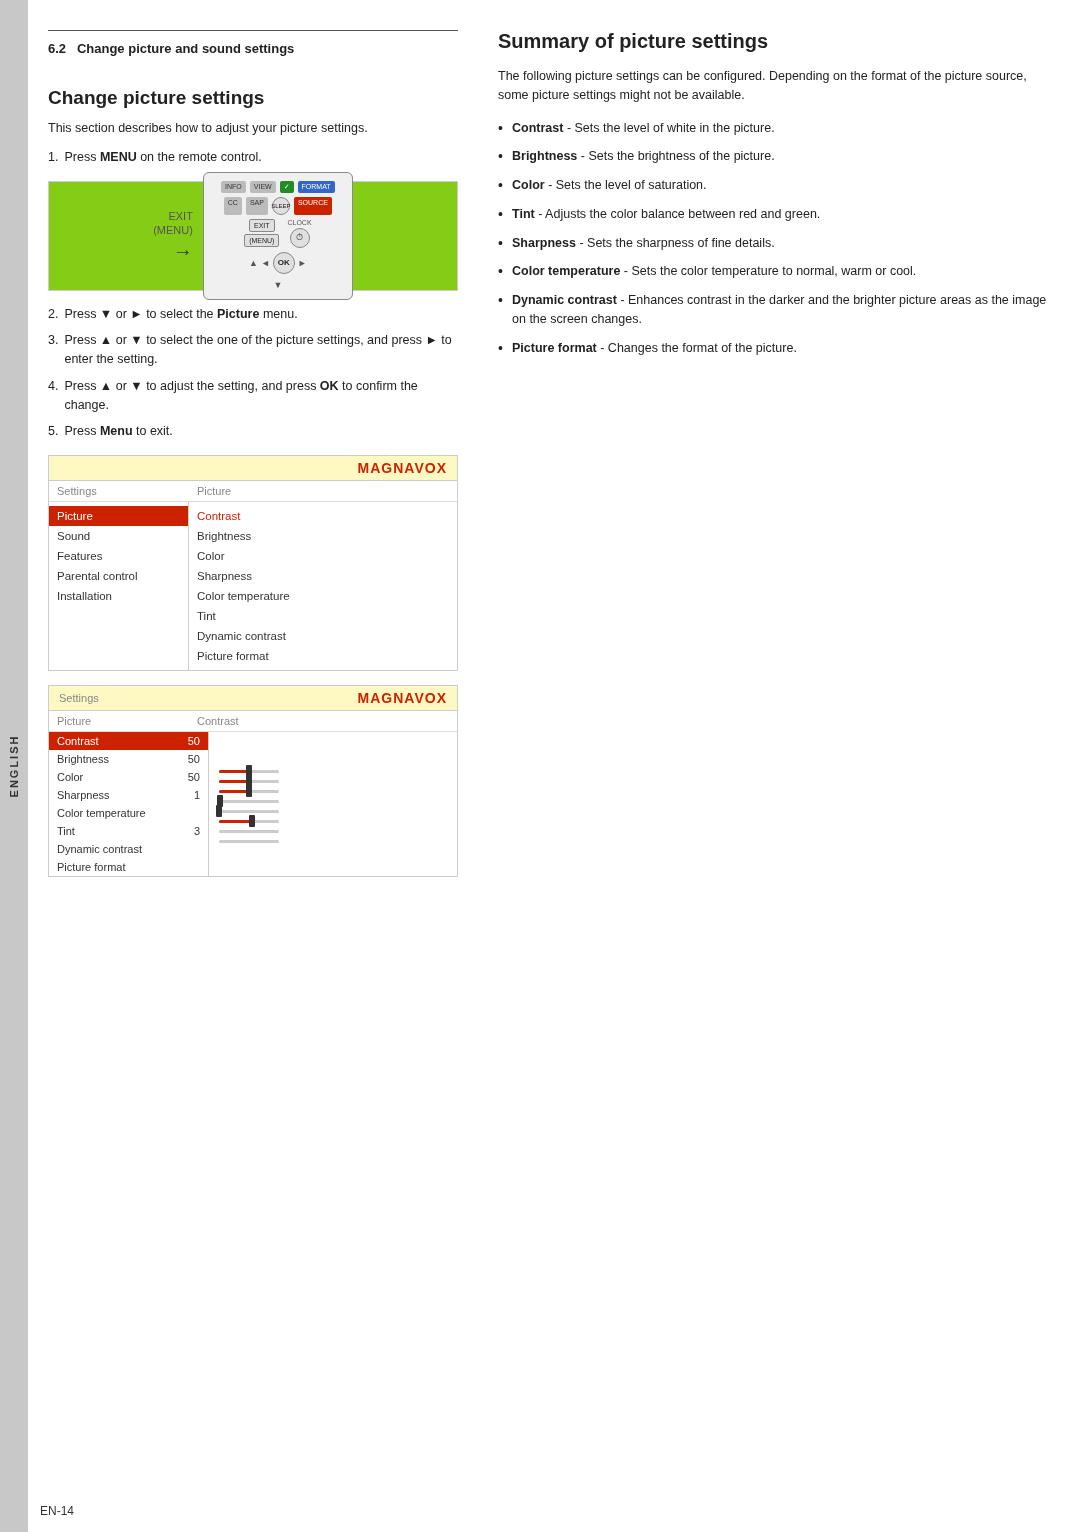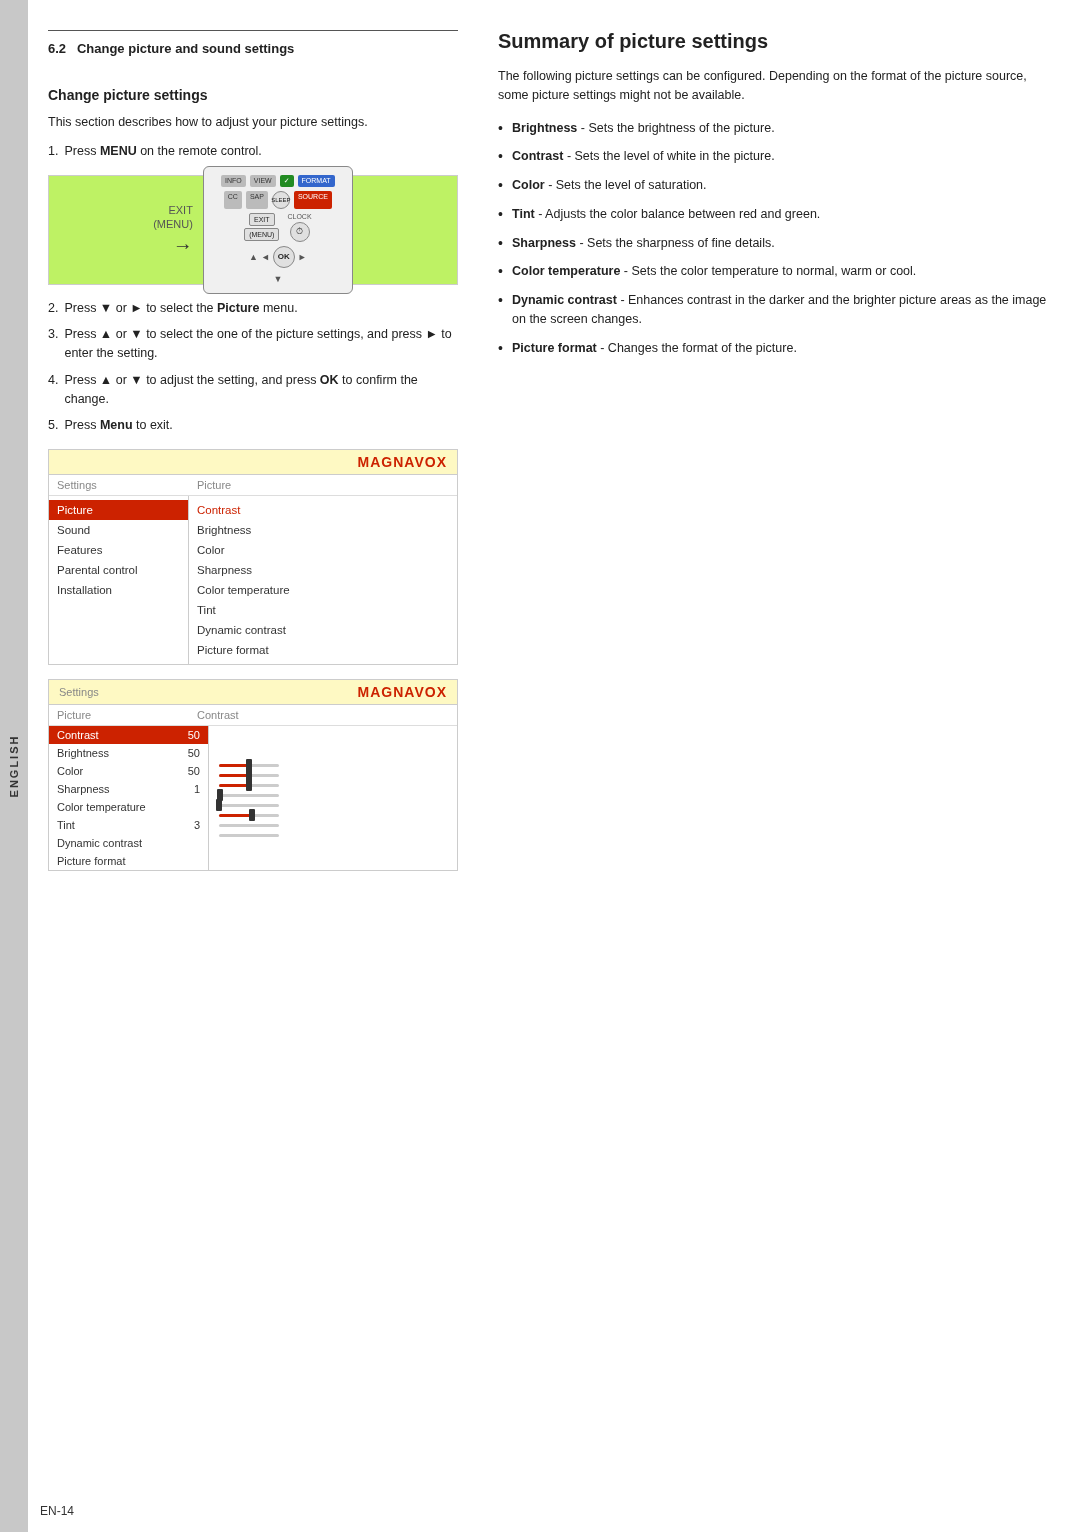--- a/index.html
+++ b/index.html
@@ -63,41 +63,41 @@
       padding-top: 10px;
       margin-bottom: 31px;
     }
 
     .section-number {
       font-size: 13px;
       font-weight: bold;
     }
 
     .subsection-title {
-      font-size: 14px;
+      font-size: 19px;
       font-weight: bold;
       margin-bottom: 10px;
       margin-top: 16px;
     }
 
     .body-text {
       font-size: 12.5px;
       line-height: 1.5;
       margin-bottom: 10px;
     }
 
     
     .remote-container {
       border: 1.5px solid #ccc;
       margin: 14px 0;
       padding: 14px 10px;
       display: flex;
       align-items: center;
       justify-content: center;
-      background: #bef264;
+      background: #84cc16;
       height: 110px;
     }
 
     .remote-illustration {
       display: flex;
       align-items: center;
       gap: 10px;
     }
 
     .remote-label-arrow {
@@ -618,26 +618,26 @@
     </div>
 
     <div class="right-column">
 
       <div class="summary-title">Summary of picture settings</div>
 
       <div class="summary-intro">The following picture settings can be configured. Depending on the format of the picture source, some picture settings might not be available.</div>
 
       <ul class="bullet-list">
         <li>
+          <span class="bold-term">Contrast</span>
+          <span> - Sets the level of white in the picture.</span>
+        </li>
+        <li>
           <span class="bold-term">Brightness</span>
           <span> - Sets the brightness of the picture.</span>
-        </li>
-        <li>
-          <span class="bold-term">Contrast</span>
-          <span> - Sets the level of white in the picture.</span>
         </li>
         <li>
           <span class="bold-term">Color</span>
           <span> - Sets the level of saturation.</span>
         </li>
         <li>
           <span class="bold-term">Tint</span>
           <span> - Adjusts the color balance between red and green.</span>
         </li>
         <li>

